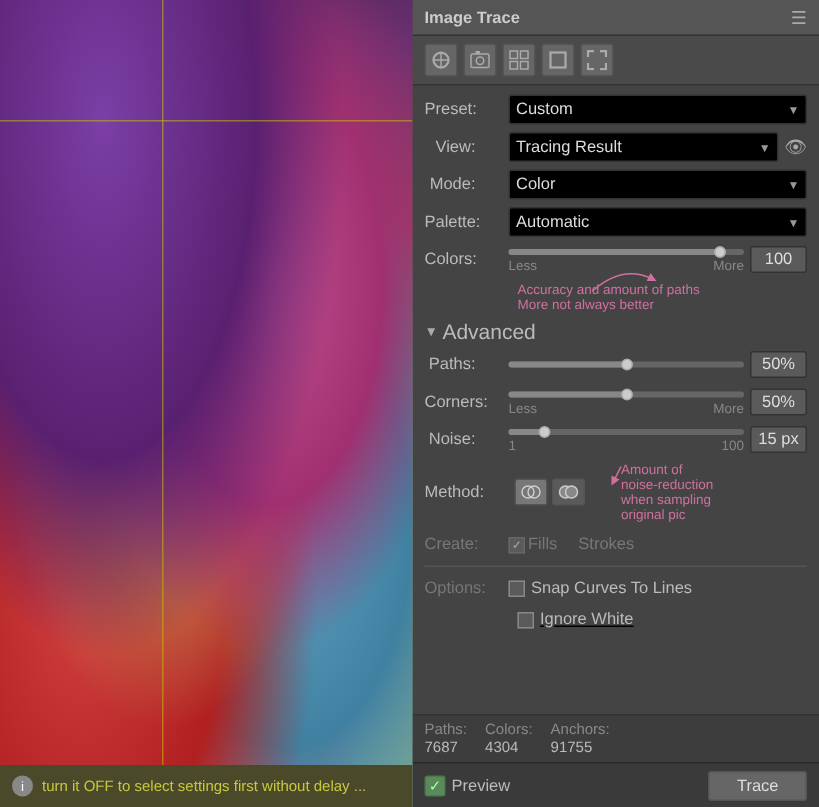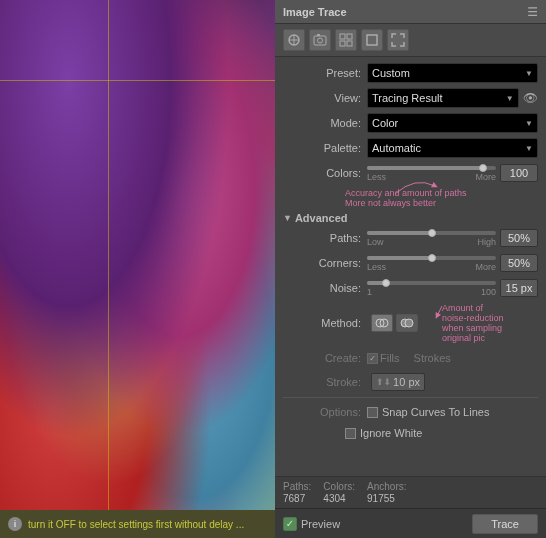--- a/index.html
+++ b/index.html
@@ -131,22 +131,21 @@
       margin-bottom: 5px;
       min-height: 20px;
     }
 
     .row-label {
       color: #bbb;
       width: 56px;
       flex-shrink: 0;
       font-size: 11px;
       text-align: right;
-      padding-right: 6px;
-      margin-left: 28px;
+      padding-right: 22px;
     }
 
     .dropdown {
       flex: 1;
       height: 20px;
       background: #000000;
       border: 1px solid #333;
       color: #ddd;
       font-size: 11px;
       padding: 0 4px;
@@ -179,22 +178,22 @@
 
     .section-arrow {
       color: #aaa;
       font-size: 9px;
       margin-right: 3px;
       cursor: pointer;
     }
 
     .section-title {
       color: #bbb;
-      font-size: 11px;
-      font-weight: bold;
+      font-size: 14px;
+      font-weight: normal;
     }
 
     
     .slider-container {
       flex: 1;
       display: flex;
       flex-direction: column;
     }
 
     .slider-track {
@@ -272,20 +271,21 @@
       background: #777;
     }
 
     
     .checkbox-row {
       display: flex;
       align-items: center;
       margin-bottom: 4px;
       padding-left: 62px;
       gap: 4px;
+      text-decoration: underline;
     }
 
     .checkbox-label {
       color: #bbb;
       font-size: 11px;
     }
 
     .checkbox {
       width: 11px;
       height: 11px;
@@ -566,24 +566,20 @@
       <span class="section-arrow">▼</span>
       <span class="section-title">Advanced</span>
     </div>
 
     <div class="row">
       <span class="row-label">Paths:</span>
       <div class="slider-container">
         <div class="slider-track">
           <div class="slider-fill" style="width:50%;"></div>
           <div class="slider-thumb" style="left:50%;"></div>
-        </div>
-        <div class="slider-labels">
-          <span>Low</span>
-          <span>High</span>
         </div>
       </div>
       <div class="value-box">50%</div>
     </div>
 
     <div class="row">
       <span class="row-label">Corners:</span>
       <div class="slider-container">
         <div class="slider-track">
           <div class="slider-fill" style="width:50%;"></div>
@@ -645,29 +641,20 @@
       </div>
     </div>
 
     <div class="row fills-row">
       <span class="row-label" style="color:#777;">Create:</span>
       <div class="fills-checkbox">✓</div>
       <span class="fills-label">Fills</span>
       <span class="stroke-label">Strokes</span>
     </div>
 
-    <div class="row">
-      <span class="row-label" style="color:#777;">Stroke:</span>
-      <div class="stroke-input">
-        <div style="display:flex;align-items:center;background:#5a5a5a;border:1px solid #333;height:18px;padding:0 4px;border-radius:2px;">
-          <span style="color:#888;font-size:9px;margin-right:2px;">⬆⬇</span>
-          <span style="color:#bbb;font-size:11px;">10 px</span>
-        </div>
-      </div>
-    </div>
 
     <div class="options-divider"></div>
 
     <div class="row">
       <span class="row-label" style="color:#777;">Options:</span>
       <div class="checkbox"></div>
       <span style="color:#bbb;font-size:11px;margin-left:4px;">Snap Curves To Lines</span>
     </div>
 
     <div class="checkbox-row">

